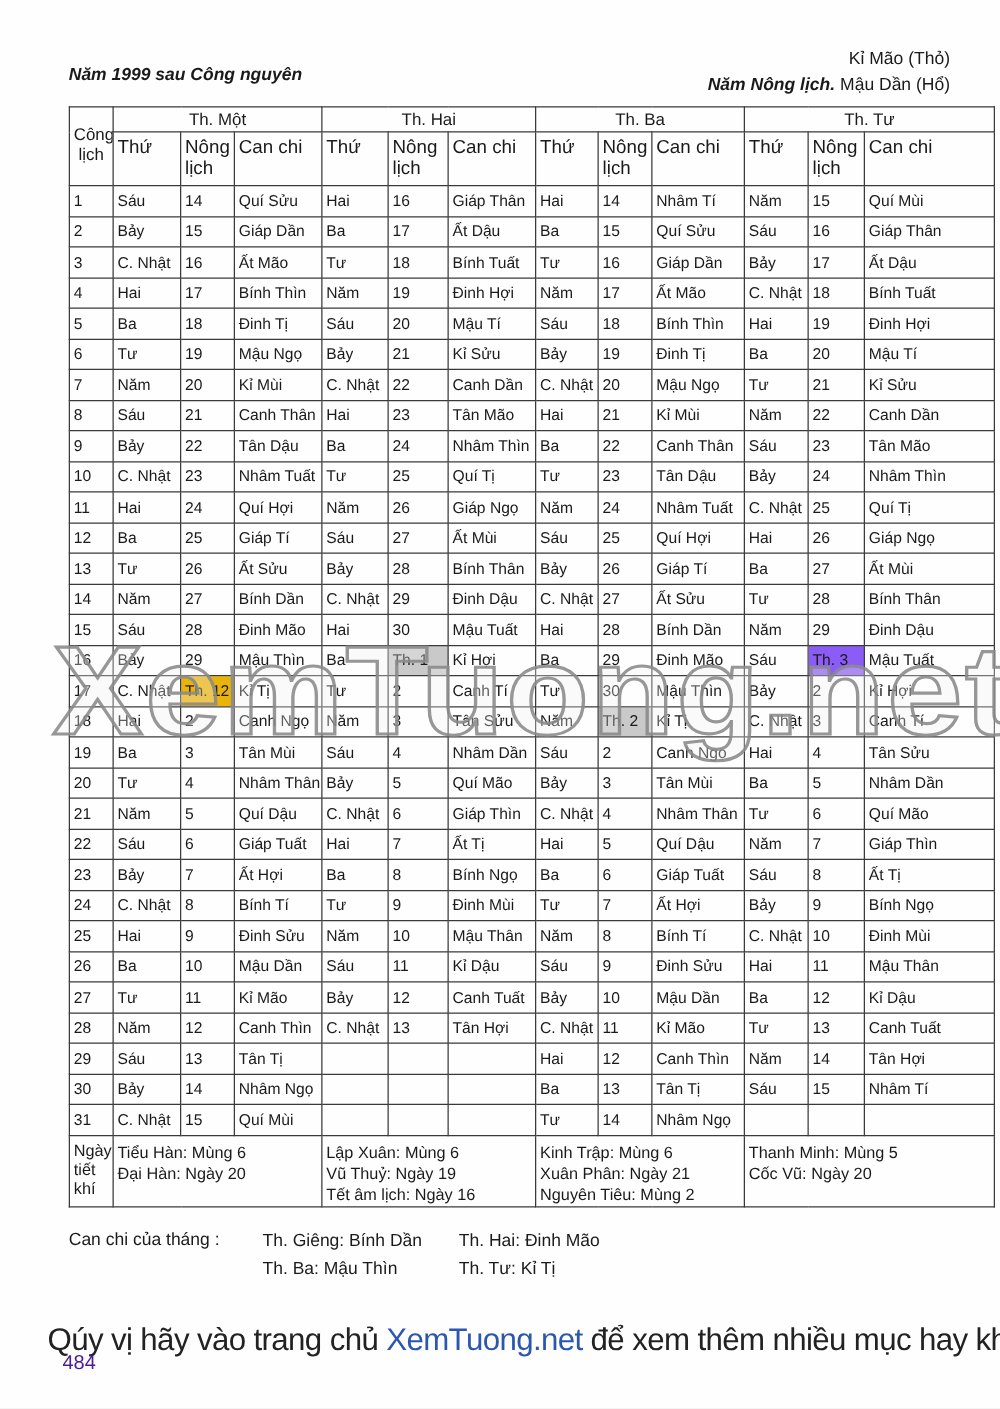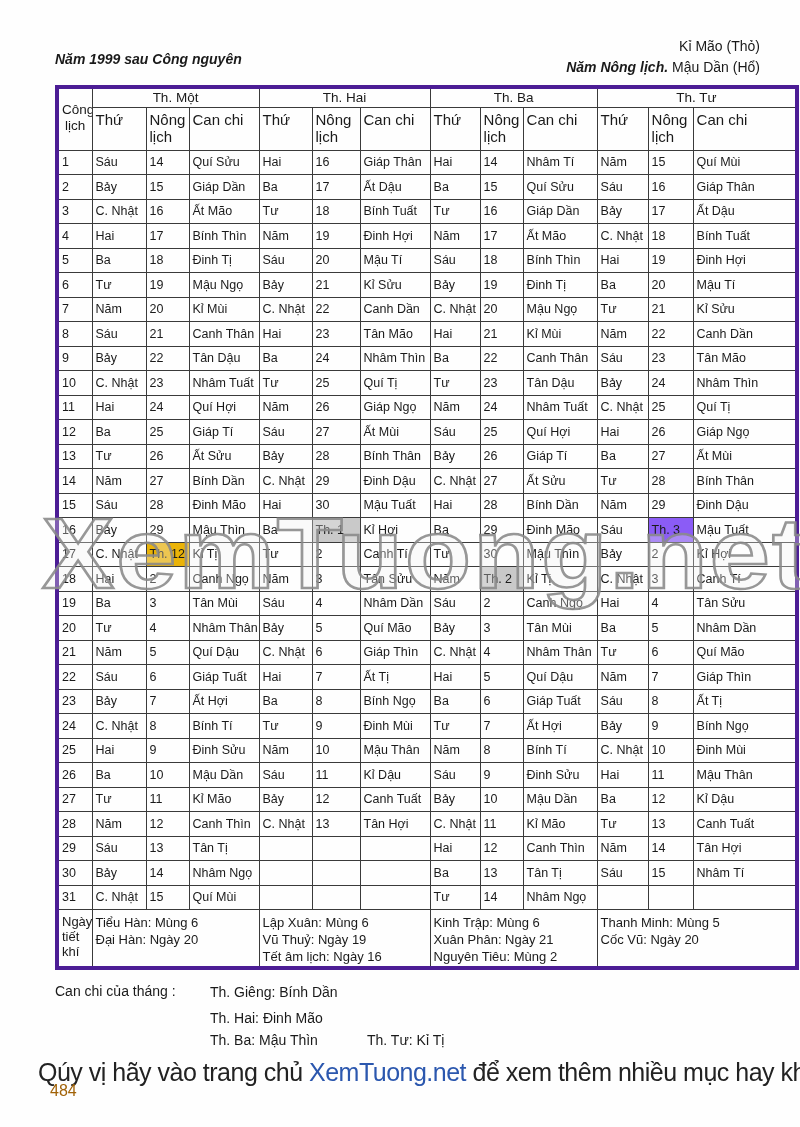--- a/index.html
+++ b/index.html
@@ -22,51 +22,51 @@
   table.cal{
     position:absolute;left:55px;top:85px;width:740px;
     border-collapse:collapse;table-layout:fixed;
     font-size:12.5px;line-height:1.15;
   }
   table.cal th,table.cal td{
     border:1px solid #3a3a3a;padding:1px 3px;text-align:left;
     font-weight:normal;overflow:hidden;white-space:nowrap;
     box-sizing:border-box;
   }
-  table.cal{border:4px solid #4c1d95;padding-left:36px;}
+  table.cal{border:1px solid #4c1d95;padding-left:36px;}
   table.cal thead tr.months th{height:20px;text-align:center;font-size:13.5px;vertical-align:middle;}
   table.cal thead tr.sub th{height:43px;vertical-align:top;padding-top:3px;font-size:15px;white-space:normal;}
   table.cal th.corner{vertical-align:bottom;padding-bottom:4px;white-space:normal;font-size:13px;}
   table.cal tbody td{height:24.5px;vertical-align:middle;}
   table.cal tbody td.shade{background:#c9c9c9;}
   table.cal tfoot td{height:50px;vertical-align:top;font-size:13px;white-space:normal;padding-top:4px;line-height:17px;}
   table.cal tfoot td.tk-label{white-space:normal;line-height:15px;}
   
   .watermark{
     position:absolute;left:42px;top:496px;z-index:5;pointer-events:none;
     font-size:101px;font-weight:bold;letter-spacing:2px;white-space:nowrap;
     color:rgba(240,240,240,0.35);
     -webkit-text-stroke:2.5px rgba(140,140,140,0.75);
     transform:scaleX(1.07);transform-origin:left center;
     opacity:0.9;
   }
   
   .canchi{position:absolute;left:55px;top:983px;font-size:14px;display:flex;}
   .cc-label{width:155px;flex:none;}
   .cc-row{display:flex;line-height:26px;margin-top:-4px;}
-  .cc-row:first-child{margin-top:-4px;flex-direction:column;}
+  .cc-row:first-child{margin-top:-4px;}
   .cc-c1{width:157px;display:inline-block;flex:none;}
   .cc-grid .cc-row{line-height:26px;}
   
   .bigfoot{
     position:absolute;left:38px;top:1058px;width:760px;
     font-size:25px;letter-spacing:-0.5px;white-space:nowrap;color:#222;
   }
   .bigfoot .link{font-weight:normal;}
-  .pagenum{position:absolute;left:50px;top:1082px;font-size:16px;color:#a16207;}
+  .pagenum{position:absolute;left:50px;top:1082px;font-size:16px;color:#4c1d95;}
 </style>
 </head>
 <body>
 
 <div class="page">
 
   <div class="hdr-left">Năm 1999 sau Công nguyên</div>
 
   <div class="hdr-right">
     <div>Kỉ Mão (Thỏ)</div>

